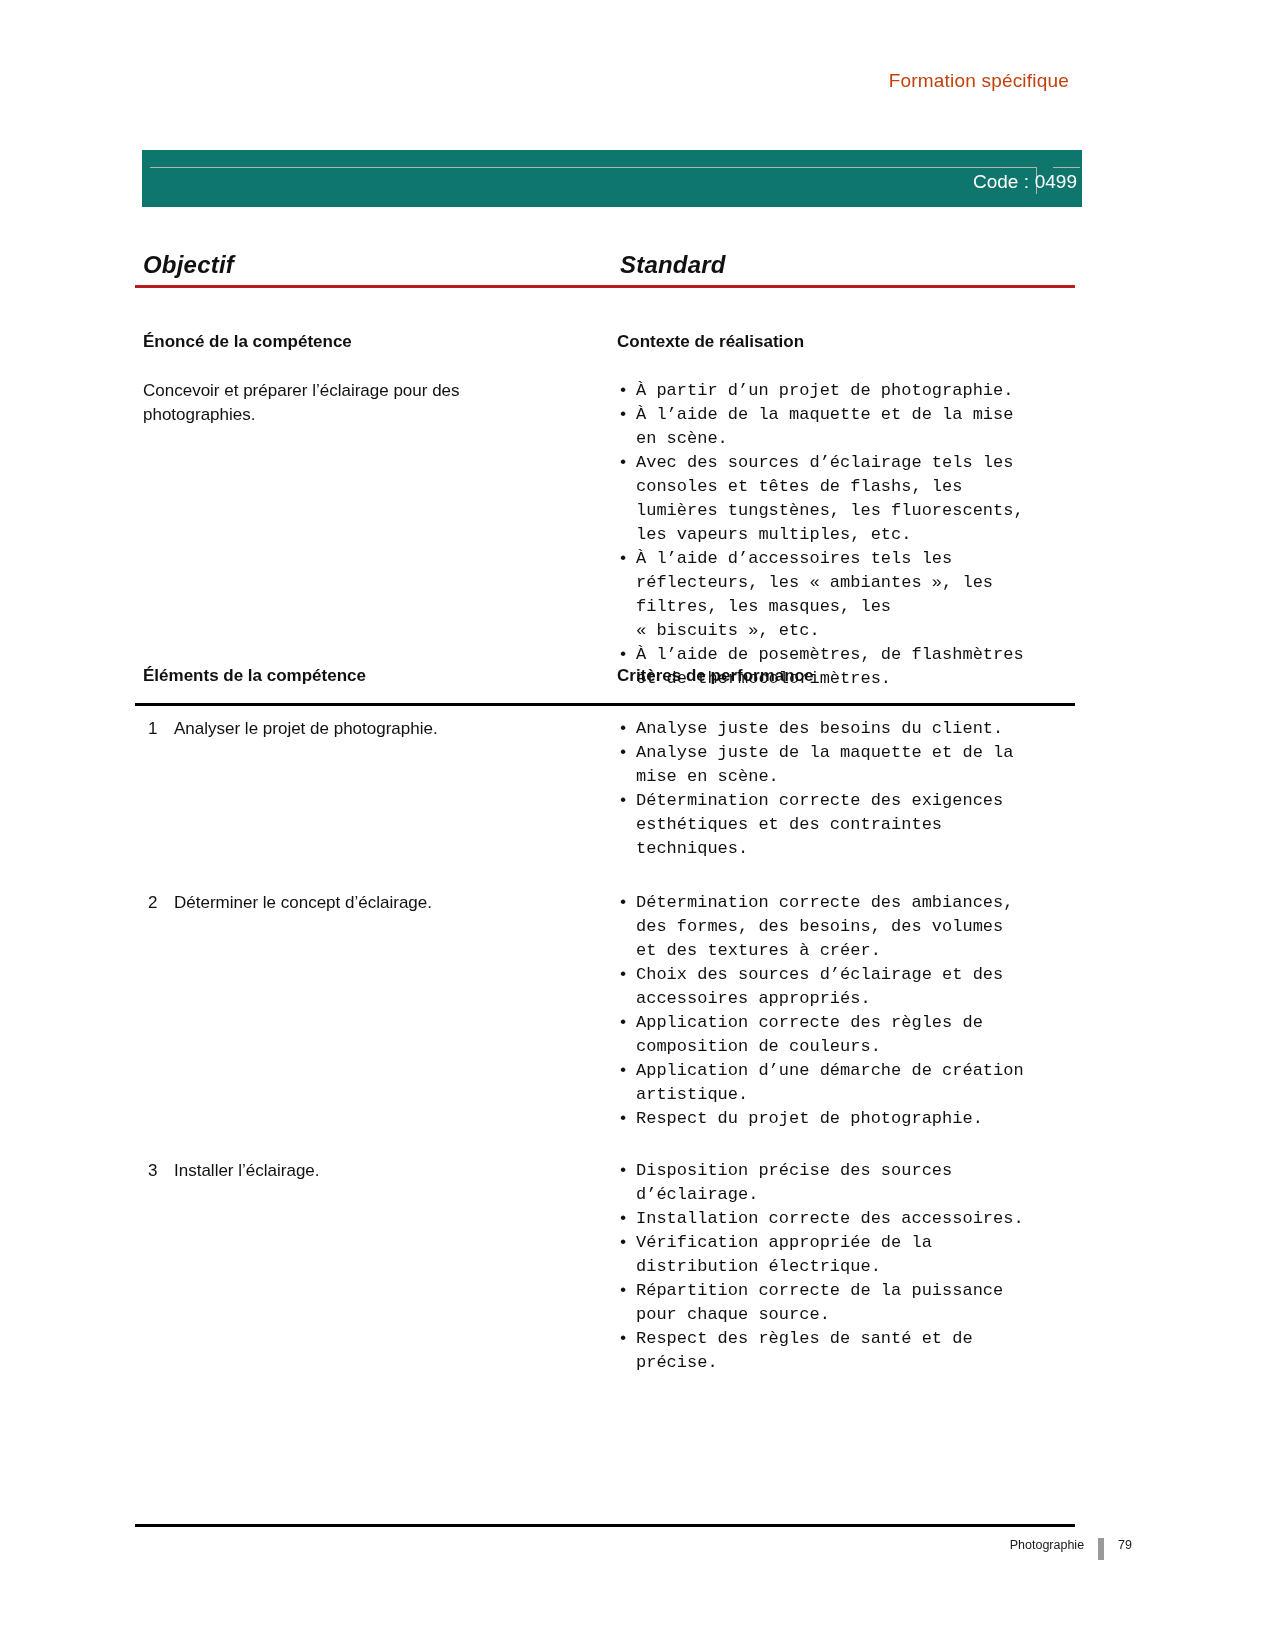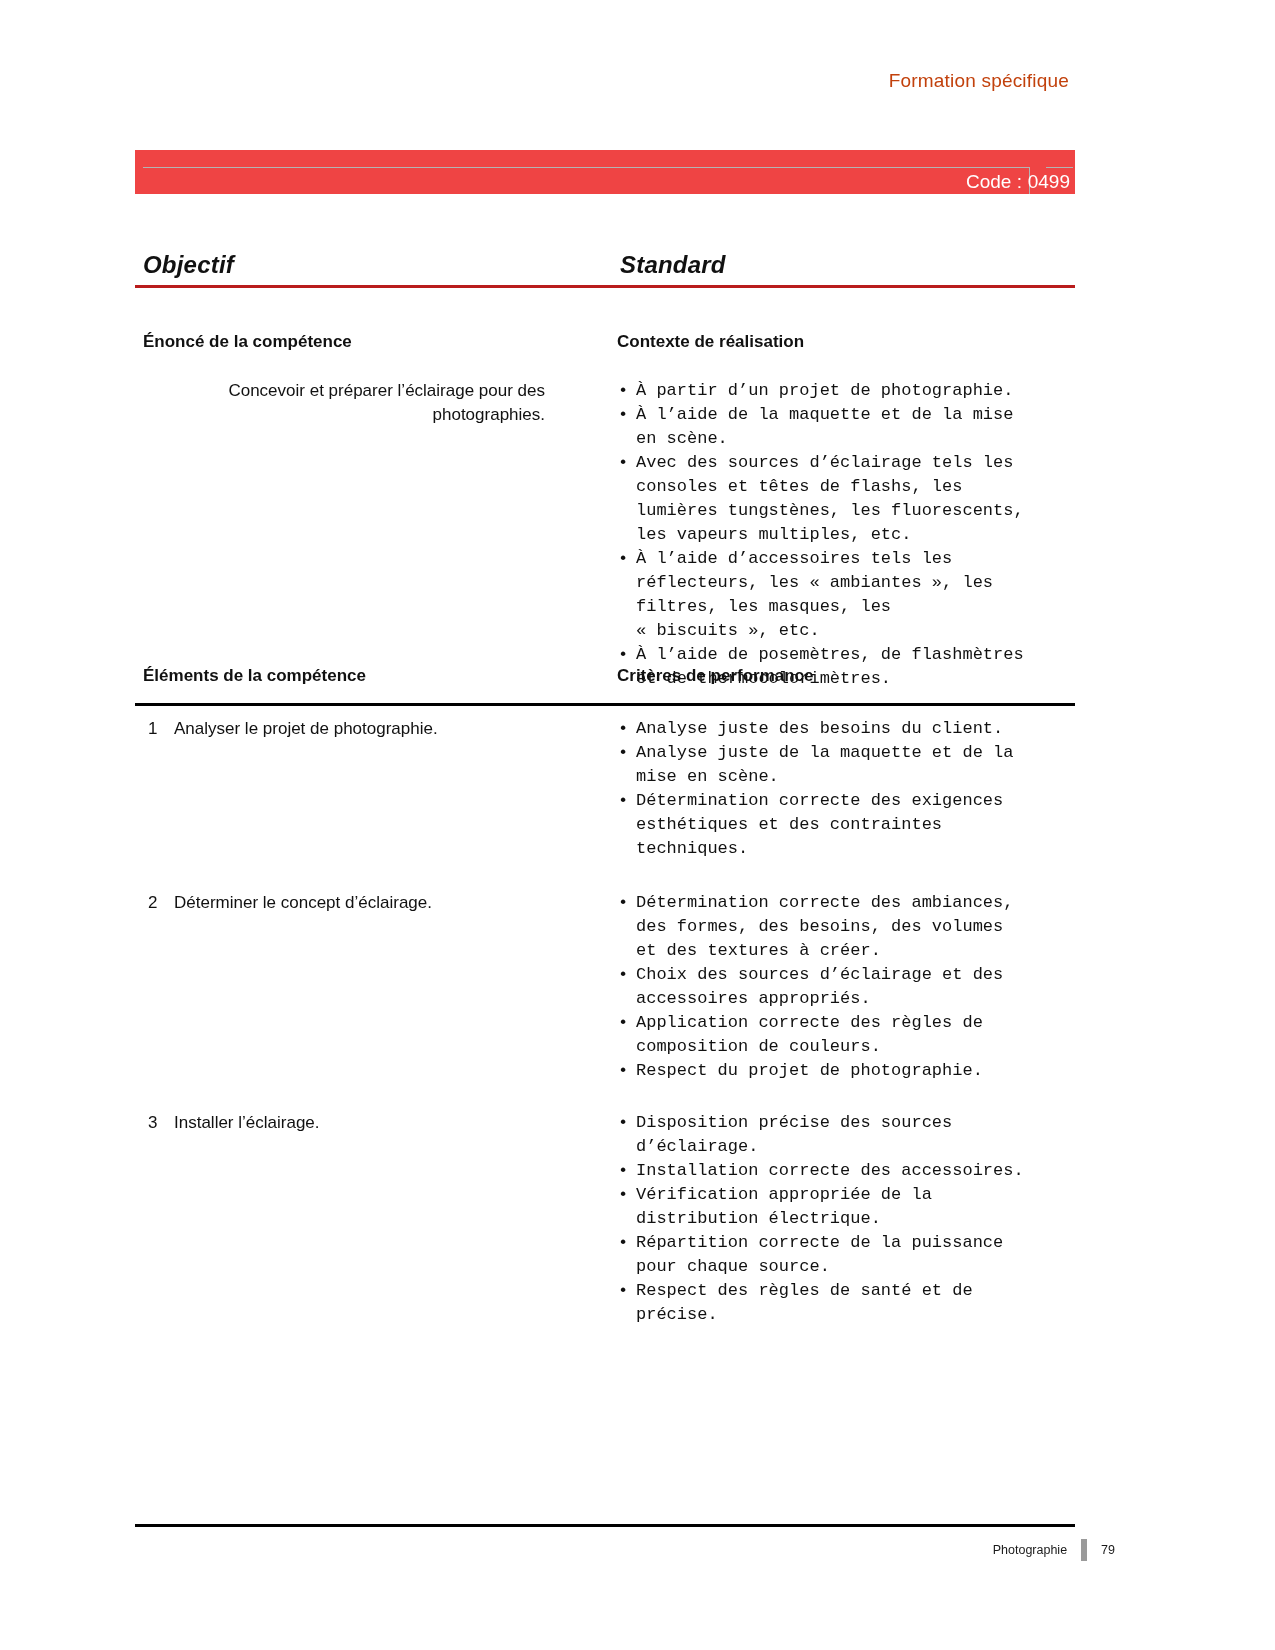--- a/index.html
+++ b/index.html
@@ -12,22 +12,22 @@
     color:#111;
     overflow:hidden;
   }
   
   .running-head{
     position:absolute;top:70px;right:206px;
     font-size:19px;color:#c2410c;letter-spacing:.2px;
   }
   
   .code-bar{
-    position:absolute;left:135px;top:150px;width:940px;height:44px;
-    background:#ef4444;
+    position:absolute;left:142px;top:150px;width:940px;height:57px;
+    background:#0f766e;
   }
   .code-bar .hline{
     position:absolute;left:8px;right:45px;top:17px;
     border-top:1px solid #b3b3b3;
   }
   .code-bar .vline{
     position:absolute;right:45px;top:17px;height:27px;
     border-left:1px solid #b3b3b3;
   }
   .code-bar .cell-line{
@@ -58,21 +58,21 @@
     position:absolute;left:135px;width:940px;
     display:grid;grid-template-columns:482px 458px;
   }
   .sec-heading{
     font-size:17px;font-weight:bold;line-height:22px;
     margin:0 0 0 8px;
   }
   .sec-heading.right-col{margin-left:0;}
   .statement{
     font-size:17px;line-height:24px;
-    margin:26px 0 0 8px;width:402px;text-align:right;
+    margin:26px 0 0 8px;width:402px;
   }
   ul.bullets{
     list-style:none;margin:26px 0 0 0;padding:0;width:410px;
     font-size:17px;line-height:24px;font-family:Liberation Mono, monospace;
   }
   ul.bullets li{position:relative;padding-left:19px;}
   ul.bullets li::before{
     content:"\2022";position:absolute;left:1px;top:0;
   }
   
@@ -94,22 +94,22 @@
     padding-left:13px;display:flex;align-items:flex-start;
   }
   .el-num{display:inline-block;width:26px;flex:0 0 26px;}
   .el-text{display:inline-block;width:400px;}
   .el-row ul.bullets{margin-top:0;}
   
   .footer-rule{
     position:absolute;left:135px;top:1524px;width:940px;height:3px;background:#000;
   }
   .footer-row{
-    position:absolute;top:1538px;right:160px;height:24px;
-    display:flex;align-items:center;
+    position:absolute;top:1538px;right:143px;height:24px;
+    display:flex;align-items:flex-start;
     font-size:12.5px;color:#1a1a1a;margin-left:36px;
   }
   .footer-row .divider{
     width:6px;height:22px;background:#9a9a9a;margin:0 14px;
   }
 </style>
 </head>
 <body>
 
 <div class="page">
@@ -167,20 +167,21 @@
 
     <div class="el-row gap1">
       <div class="el-left">
         <span class="el-num">2</span>
         <span class="el-text">Déterminer le concept d’éclairage.</span>
       </div>
       <ul class="bullets">
         <li>Détermination correcte des ambiances, des formes, des besoins, des volumes et des textures à créer.</li>
         <li>Choix des sources d’éclairage et des accessoires appropriés.</li>
         <li>Application correcte des règles de composition de couleurs.</li>
+        <li>Application d’une démarche de création artistique.</li>
         <li>Respect du projet de photographie.</li>
       </ul>
     </div>
 
     <div class="el-row gap2">
       <div class="el-left">
         <span class="el-num">3</span>
         <span class="el-text">Installer l’éclairage.</span>
       </div>
       <ul class="bullets">

